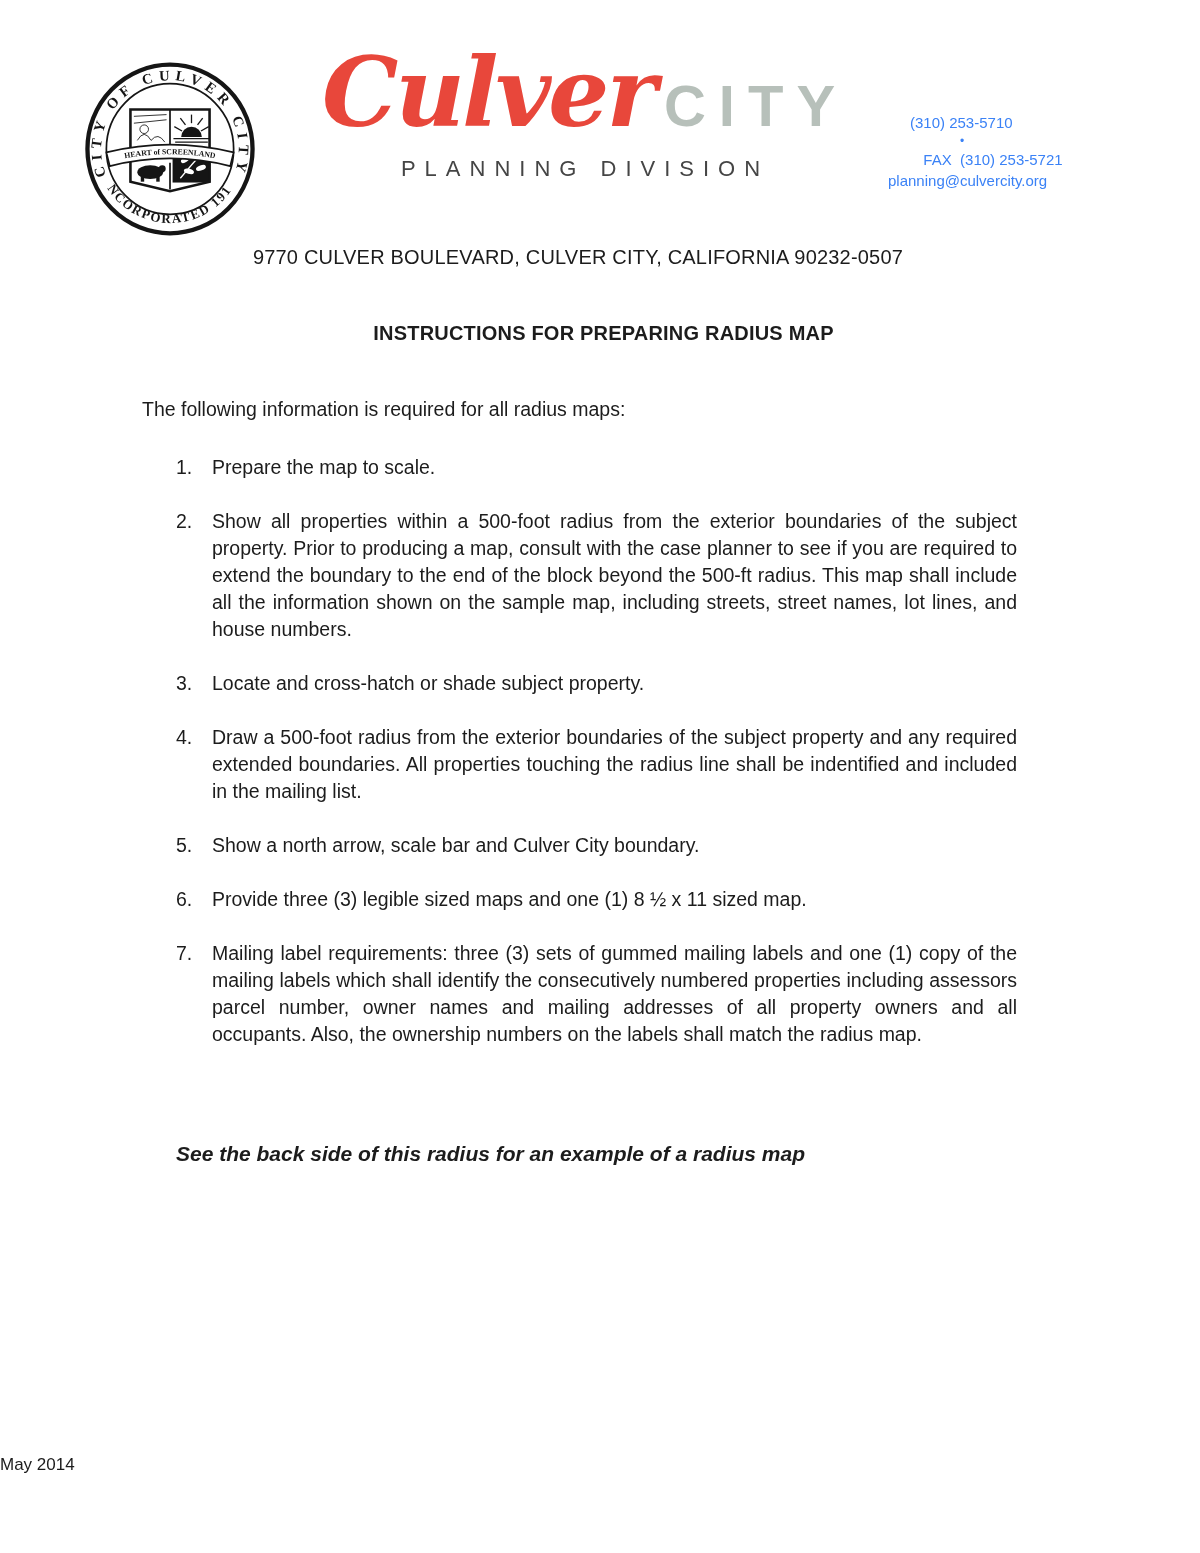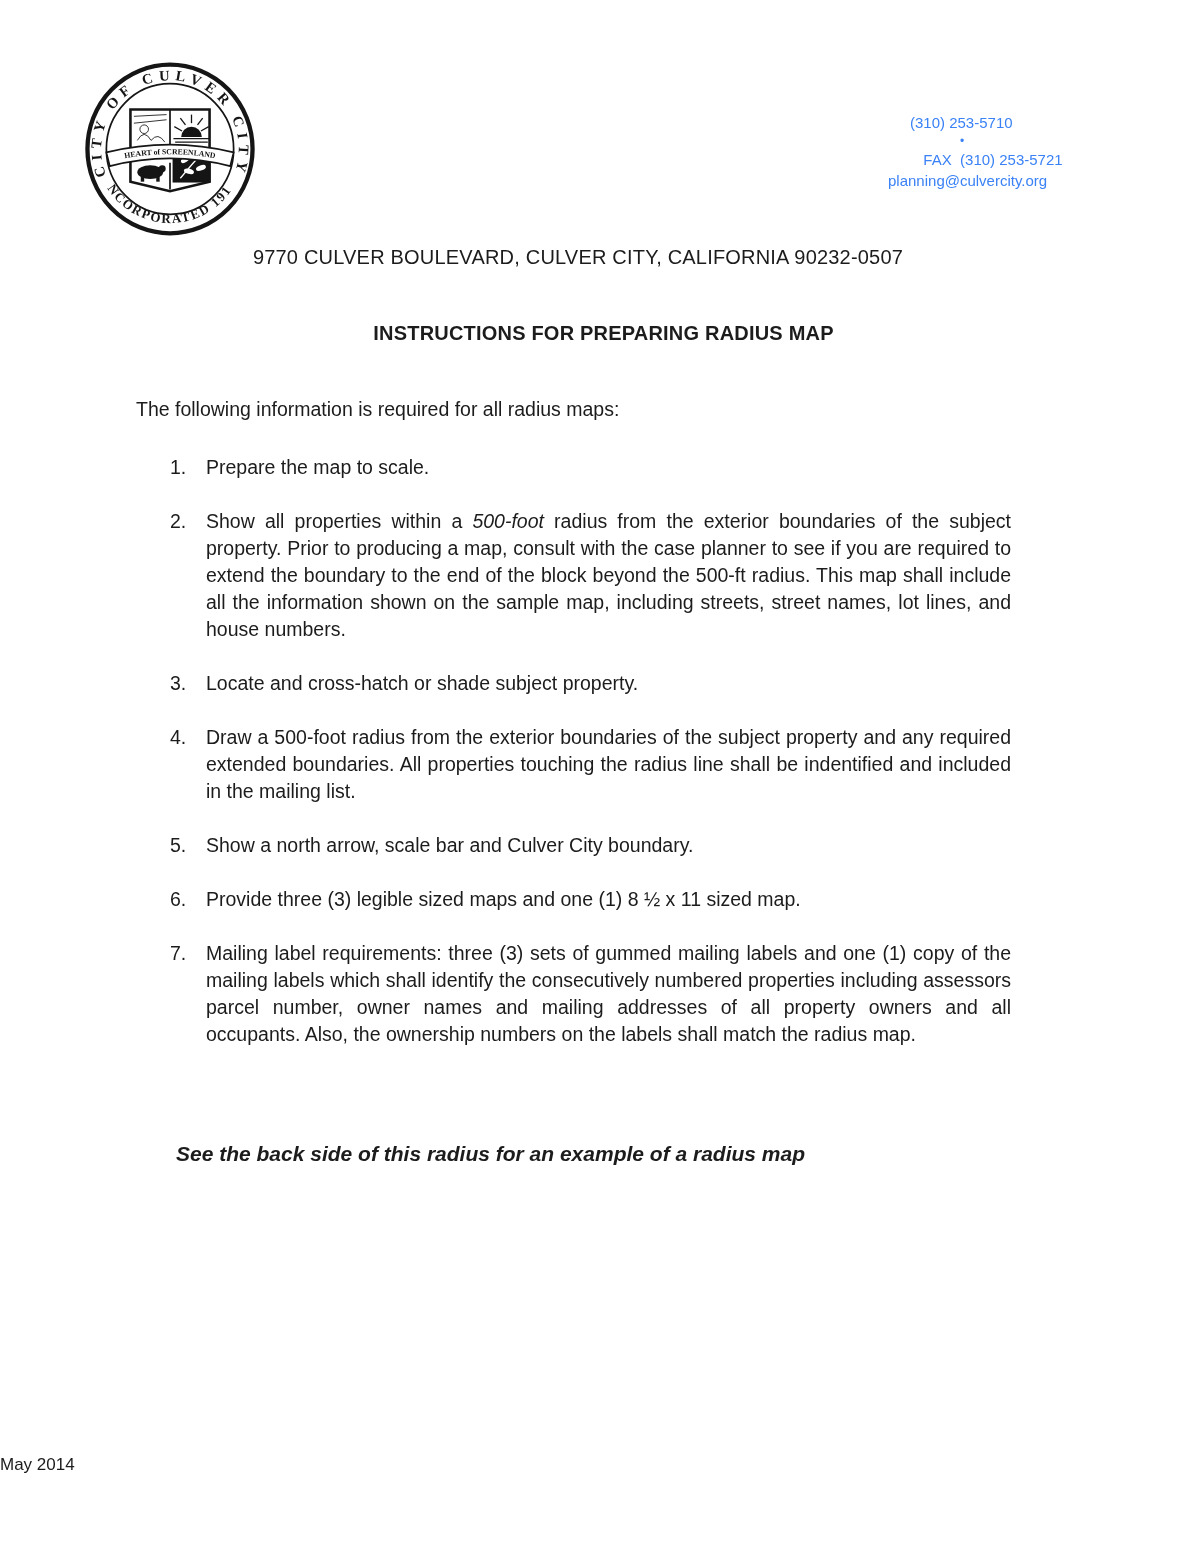--- a/index.html
+++ b/index.html
@@ -81,35 +81,35 @@
     left: 0; top: 322px;
     width: 1160px;
     text-align: center;
     font-weight: bold;
     font-size: 20px;
     letter-spacing: 0.2px;
     padding-left: 47px;
   }
   .body {
     position: absolute;
-    left: 136px; top: 396px;
+    left: 142px; top: 396px;
     width: 875px;
     font-size: 19.5px;
     line-height: 27px;
   }
   .intro { margin: 0 0 31px 0; }
   ol.items { list-style: none; margin: 0; padding: 0; }
   li.item {
     display: flex;
     margin: 0 0 27px 0;
     padding-left: 34px;
   }
   .li-num { flex: 0 0 36px; width: 36px; }
   .li-text { flex: 1; text-align: justify; }
-  .it { font-style: italic; }
+  .it { }
 
   .note {
     position: absolute;
     left: 176px; top: 1142px;
     width: 900px;
     font-size: 21px;
     font-weight: bold;
     font-style: italic;
   }
   .footer {
@@ -178,20 +178,27 @@
       </g>
     </g>
     <g>
       <path d="M26 104 Q100 86 174 104 L170 120 Q100 102 30 120 Z" fill="#ffffff" stroke="#151515" stroke-width="2"></path>
       <text font-family="Liberation Serif, serif" font-size="9" font-weight="bold" fill="#151515" text-anchor="middle">
         <textPath href="#bannerArc" startOffset="50%">HEART of SCREENLAND</textPath>
       </text>
     </g>
   </svg>
 
+  <div class="logo">
+    <div class="logo-row">
+      <span class="culver-script">Culver</span>
+      <span class="city-block">CITY</span>
+    </div>
+    <div class="division">PLANNING DIVISION</div>
+  </div>
 
   <div class="contact">
     <div class="phone">(310) 253-5710</div>
     <div class="dot">•</div>
     <div class="fax">FAX  (310) 253-5721</div>
     <div class="email">planning@culvercity.org</div>
   </div>
 
   <div class="address">9770 CULVER BOULEVARD, CULVER CITY, CALIFORNIA 90232-0507</div>
 

